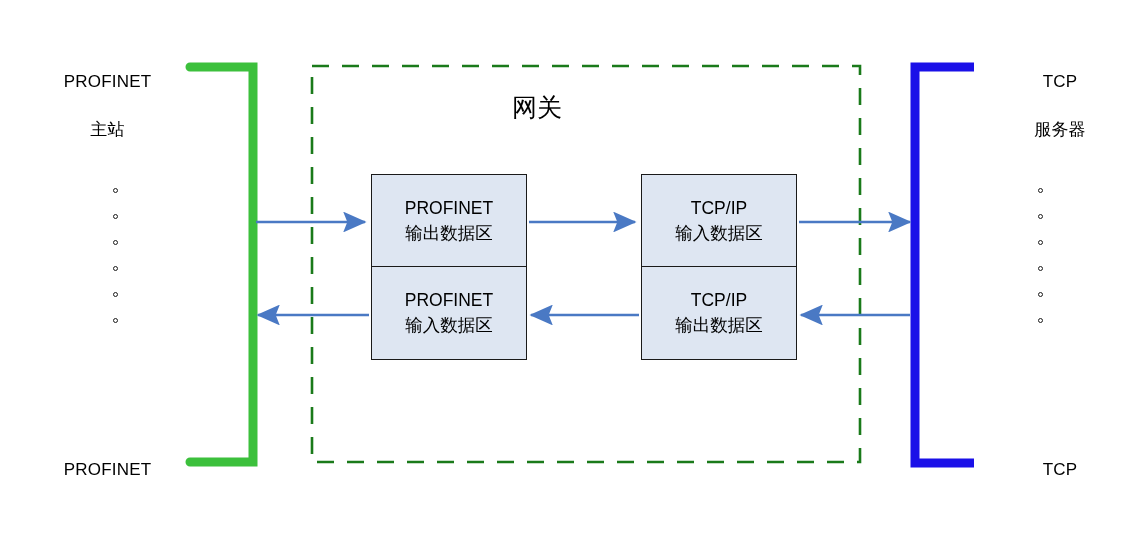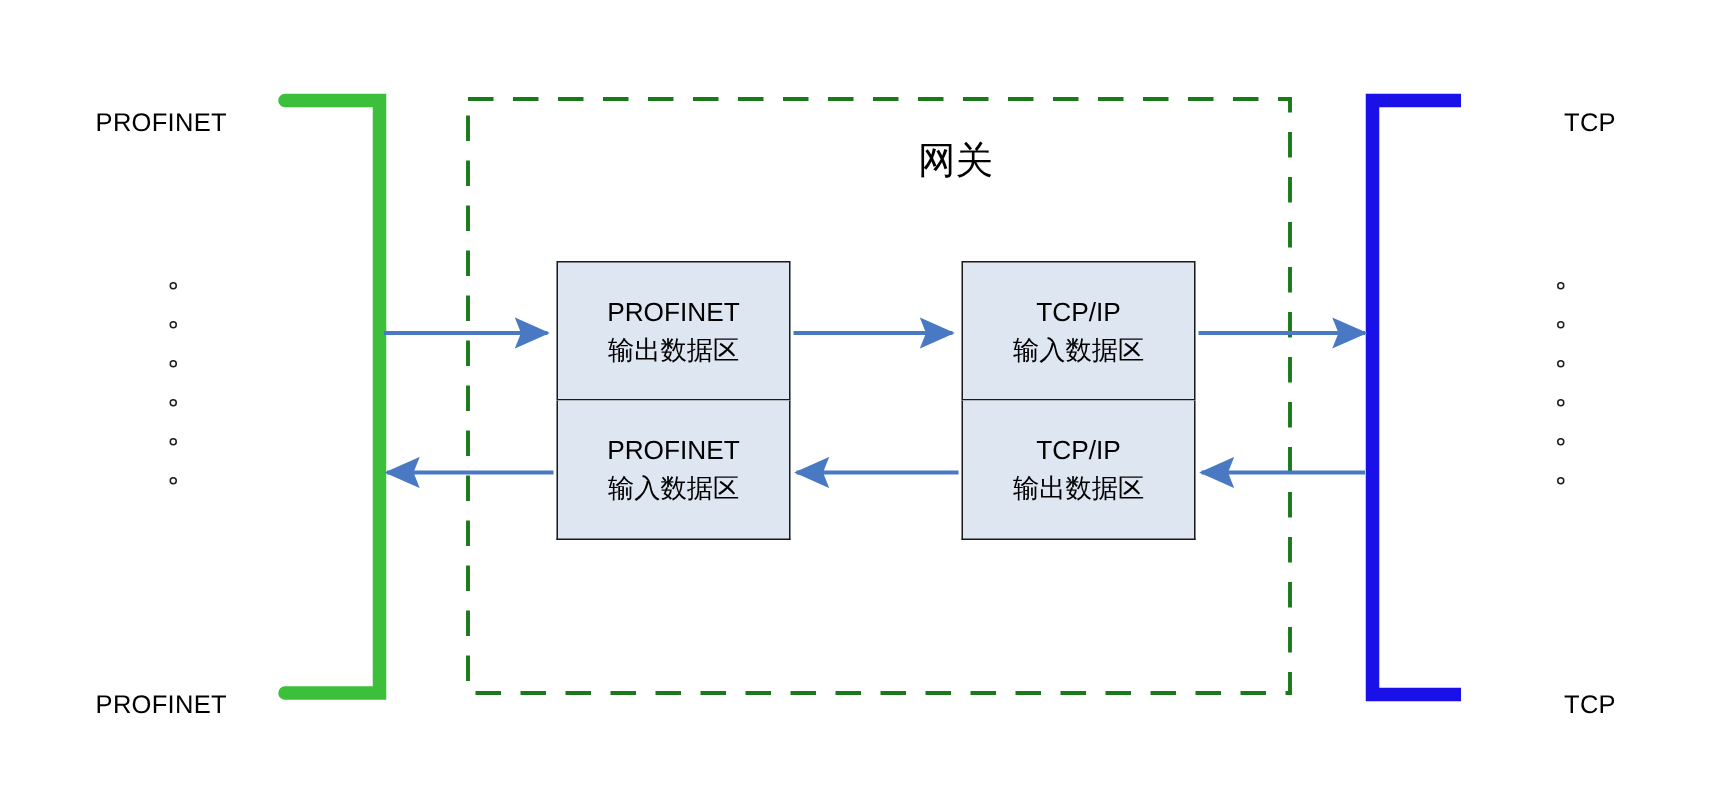--- a/index.html
+++ b/index.html
@@ -42,21 +42,21 @@
   #label-pn-master { left: 20px;  top: 46px;  width: 175px; }
   #label-pn-slave  { left: 20px;  top: 434px; width: 175px; }
   #label-tcp-server { left: 985px; top: 46px;  width: 150px; }
   #label-tcp-client { left: 985px; top: 434px; width: 150px; }
 
   #gateway-title {
     position: absolute;
     left: 512px;
     top: 92px;
     width: 150px;
-    text-align: right;
+    text-align: left;
     font-size: 25px;
     line-height: 30px;
     color: #000000;
   }
 
   
   .databox {
     position: absolute;
     box-sizing: border-box;
     background: #dee6f2;
@@ -121,28 +121,30 @@
     <line x1="529" y1="222" x2="635" y2="222" stroke="#4a79c4" stroke-width="2.6" marker-end="url(#arrowhead-right)"></line>
     <line x1="799" y1="222" x2="910" y2="222" stroke="#4a79c4" stroke-width="2.6" marker-end="url(#arrowhead-right)"></line>
 
     <line x1="910" y1="315" x2="801" y2="315" stroke="#4a79c4" stroke-width="2.6" marker-end="url(#arrowhead-left)"></line>
     <line x1="639" y1="315" x2="531" y2="315" stroke="#4a79c4" stroke-width="2.6" marker-end="url(#arrowhead-left)"></line>
     <line x1="369" y1="315" x2="258" y2="315" stroke="#4a79c4" stroke-width="2.6" marker-end="url(#arrowhead-left)"></line>
   </svg>
 
   <div class="side-label" id="label-pn-master">
     <span class="l1">PROFINET</span>
+    <span class="l2">主站</span>
   </div>
 
   <div class="side-label" id="label-pn-slave">
     <span class="l1">PROFINET</span>
   </div>
 
   <div class="side-label" id="label-tcp-server">
     <span class="l1">TCP</span>
+    <span class="l2">服务器</span>
   </div>
 
   <div class="side-label" id="label-tcp-client">
     <span class="l1">TCP</span>
   </div>
 
   <div id="gateway-title">网关</div>
 
   <div class="databox upper" id="box-pn-out">
     <span class="ln">PROFINET</span>

